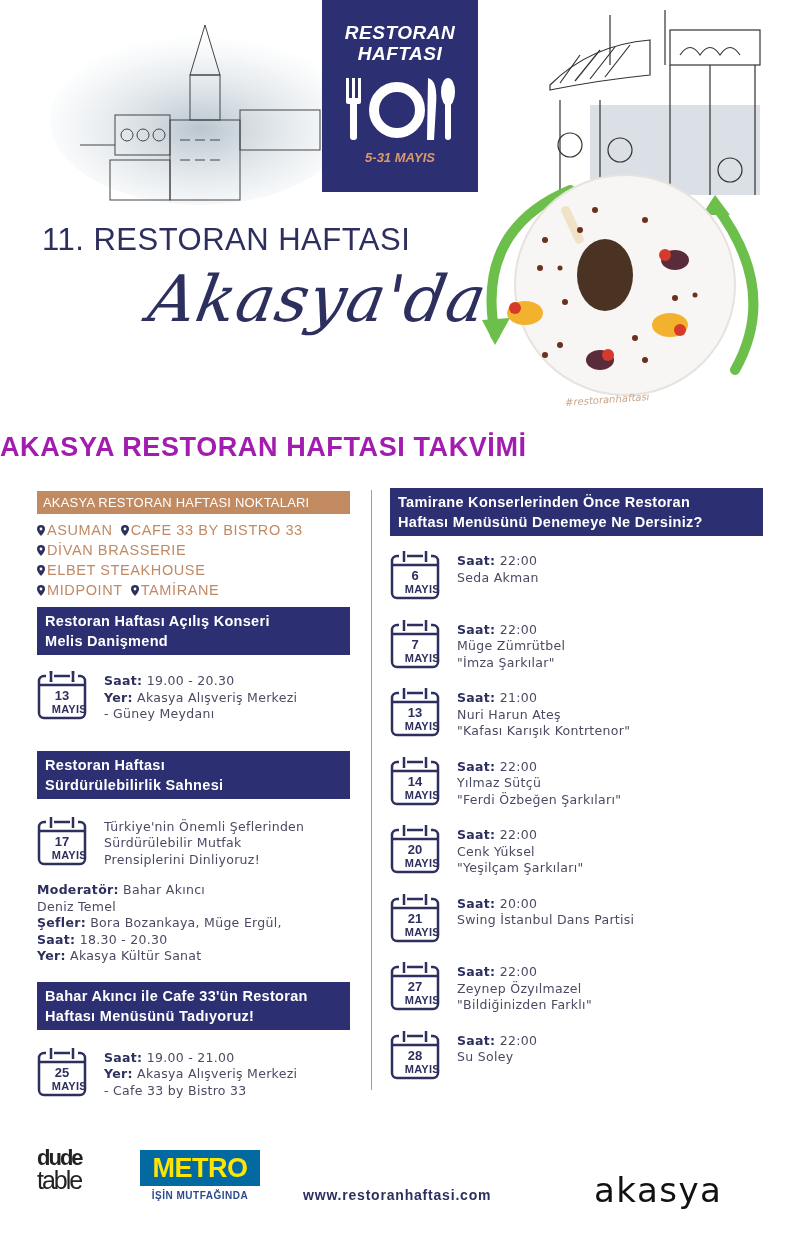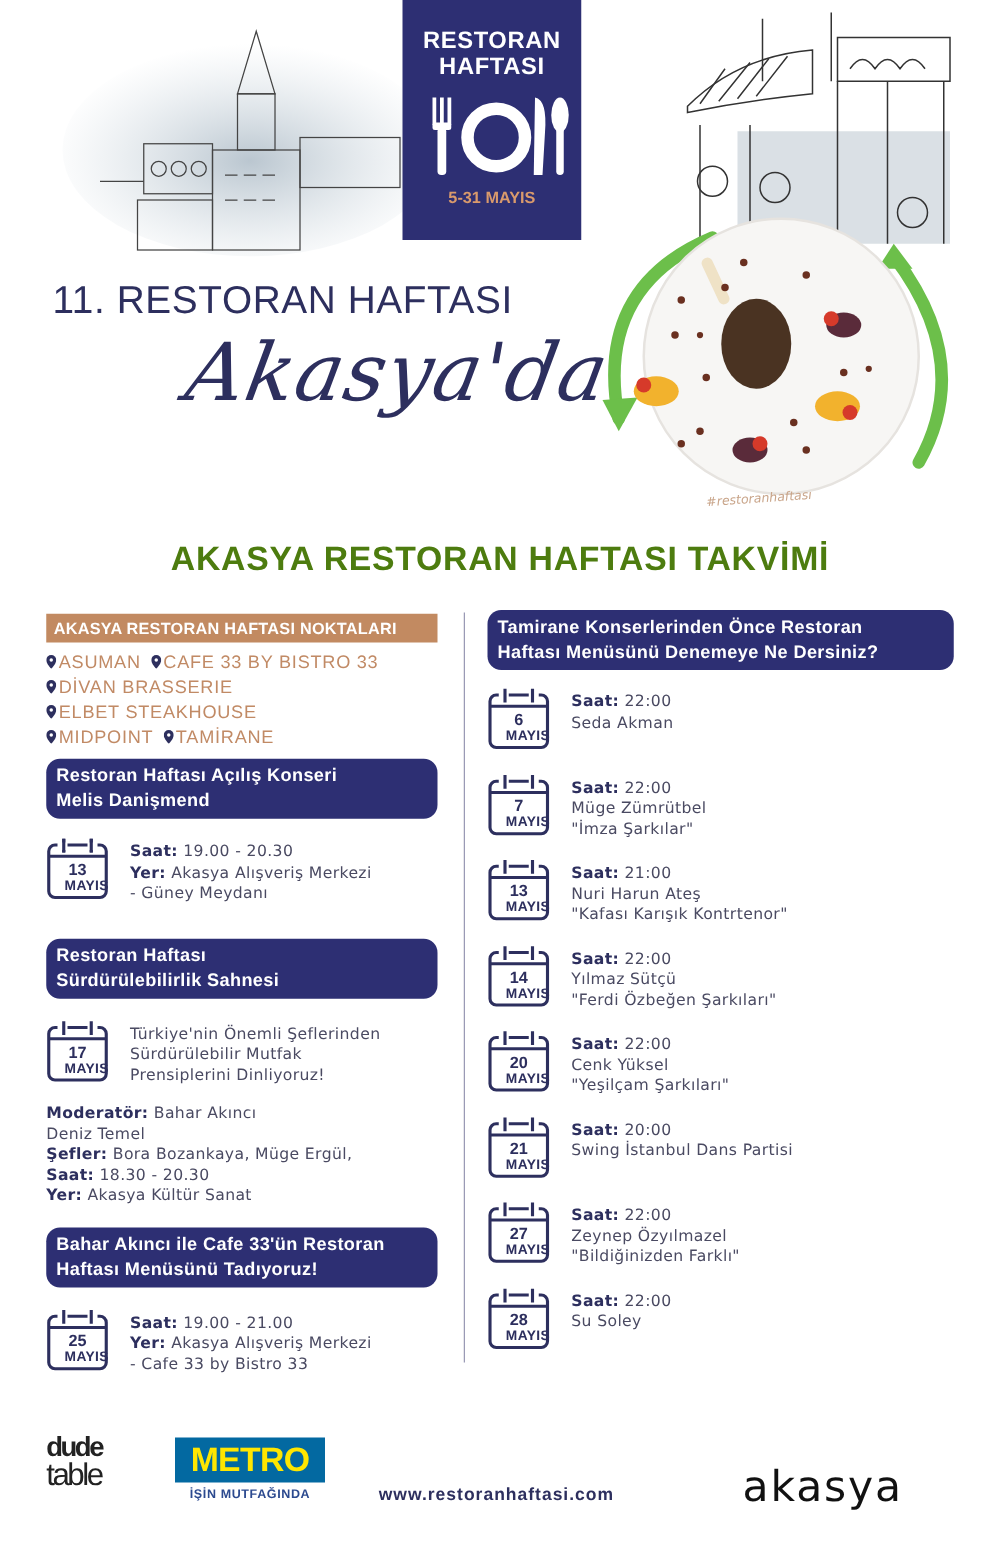--- a/index.html
+++ b/index.html
@@ -3,45 +3,45 @@
 <meta charset="utf-8">
 <style>
   * { box-sizing: border-box; margin: 0; padding: 0; }
   html, body { width: 800px; height: 1237px; background: #ffffff; overflow: hidden; }
   body { position: relative; font-family: "DejaVu Sans", sans-serif; color: #2b2b57; }
 
   
   .hero { position: absolute; left: 0; top: 0; width: 800px; height: 420px; }
   .skyline { position: absolute; left: 40px; top: 10px; width: 290px; height: 200px; }
   .cafe { position: absolute; left: 530px; top: 5px; width: 240px; height: 200px; }
-  .logo-box { position: absolute; left: 322px; top: 0; width: 143px; height: 192px; background: #2d2f73; }
+  .logo-box { position: absolute; left: 322px; top: 0; width: 156px; height: 192px; background: #2d2f73; font-style: italic; }
   .logo-title { position: absolute; left: 0; width: 100%; text-align: center; color: #fff; font-family: "Liberation Sans", sans-serif; font-weight: bold; font-size: 19px; letter-spacing: 0.5px; line-height: 21px; top: 22px; }
   .logo-cutlery { position: absolute; left: 20px; top: 76px; width: 115px; height: 66px; }
   .logo-dates { position: absolute; left: 0; width: 100%; text-align: center; top: 150px; color: #d99a6c; font-family: "Liberation Sans", sans-serif; font-weight: bold; font-size: 13px; }
 
   .edition { position: absolute; left: 42px; top: 222px; font-family: "Liberation Sans", sans-serif; font-size: 31px; color: #2d2f5e; letter-spacing: 0.5px; }
   .script { position: absolute; left: 150px; top: 262px; font-family: "DejaVu Serif", serif; font-style: italic; font-size: 64px; color: #2d2f5e; transform: skew(-10deg); letter-spacing: 1px; }
 
   .plate-wrap { position: absolute; left: 480px; top: 170px; width: 300px; height: 250px; }
   .hashtag { position: absolute; left: 565px; top: 394px; font-size: 10px; color: #c9a58a; font-style: italic; transform: rotate(-4deg); }
 
   
-  .main-title { position: absolute; left: 0; top: 432px; width: 800px; text-align: center; font-family: "Liberation Sans", sans-serif; font-weight: bold; font-size: 27px; color: #4d7c0f; letter-spacing: 0.6px; }
+  .main-title { position: absolute; left: 0; top: 432px; width: 800px; text-align: left; font-family: "Liberation Sans", sans-serif; font-weight: bold; font-size: 27px; color: #a21caf; letter-spacing: 0.6px; }
 
   
   .divider { position: absolute; left: 371px; top: 490px; width: 1px; height: 600px; background: #9a9ab5; }
   .col-left { position: absolute; left: 37px; top: 491px; width: 313px; }
   .col-right { position: absolute; left: 390px; top: 488px; width: 373px; }
 
-  .venues-head { background: #c28a61; color: #fff; font-family: "Liberation Sans", sans-serif; font-weight: bold; font-size: 13px; padding: 4px 6px; letter-spacing: 0.2px; }
+  .venues-head { background: #c28a61; color: #fff; font-family: "Liberation Sans", sans-serif; font-weight: normal; font-size: 13px; padding: 4px 6px; letter-spacing: 0.2px; }
   .venues { margin-top: 6px; color: #c18a65; font-family: "Liberation Sans", sans-serif; font-size: 14.5px; line-height: 20px; letter-spacing: 0.6px; }
   .venue { display: inline-block; margin-right: 8px; white-space: nowrap; }
   .pin { display: inline-block; width: 8px; height: 11px; vertical-align: -1px; margin-right: 2px; }
 
-  .sec-head { background: #2d2f73; color: #fff; font-family: "Liberation Sans", sans-serif; font-weight: bold; font-size: 14.5px; line-height: 20px; padding: 4px 8px; letter-spacing: 0.3px; border-radius: 11px; }
+  .sec-head { background: #2d2f73; color: #fff; font-family: "Liberation Sans", sans-serif; font-weight: bold; font-size: 14.5px; line-height: 20px; padding: 4px 8px; letter-spacing: 0.3px; }
 
   .event { display: flex; align-items: flex-start; }
   .cal { position: relative; width: 50px; height: 50px; flex: 0 0 50px; }
   .cal svg { position: absolute; left: 0; top: 0; }
   .cal-day { position: absolute; left: 0; top: 18px; width: 50px; text-align: center; font-family: "Liberation Sans", sans-serif; font-weight: bold; font-size: 13px; color: #2d2f5e; }
   .cal-month { position: absolute; left: 0; top: 33px; width: 50px; text-align: right; font-family: "Liberation Sans", sans-serif; font-weight: bold; font-size: 11px; color: #2d2f5e; letter-spacing: 0.3px; }
   .ev-text { margin-left: 17px; margin-top: 3px; font-size: 12.5px; line-height: 16.5px; color: #4a4a62; letter-spacing: 0.3px; }
   .lbl { font-weight: bold; color: #2d2f5e; }
   .block { font-size: 12.5px; line-height: 16.5px; color: #4a4a62; letter-spacing: 0.3px; }
 

